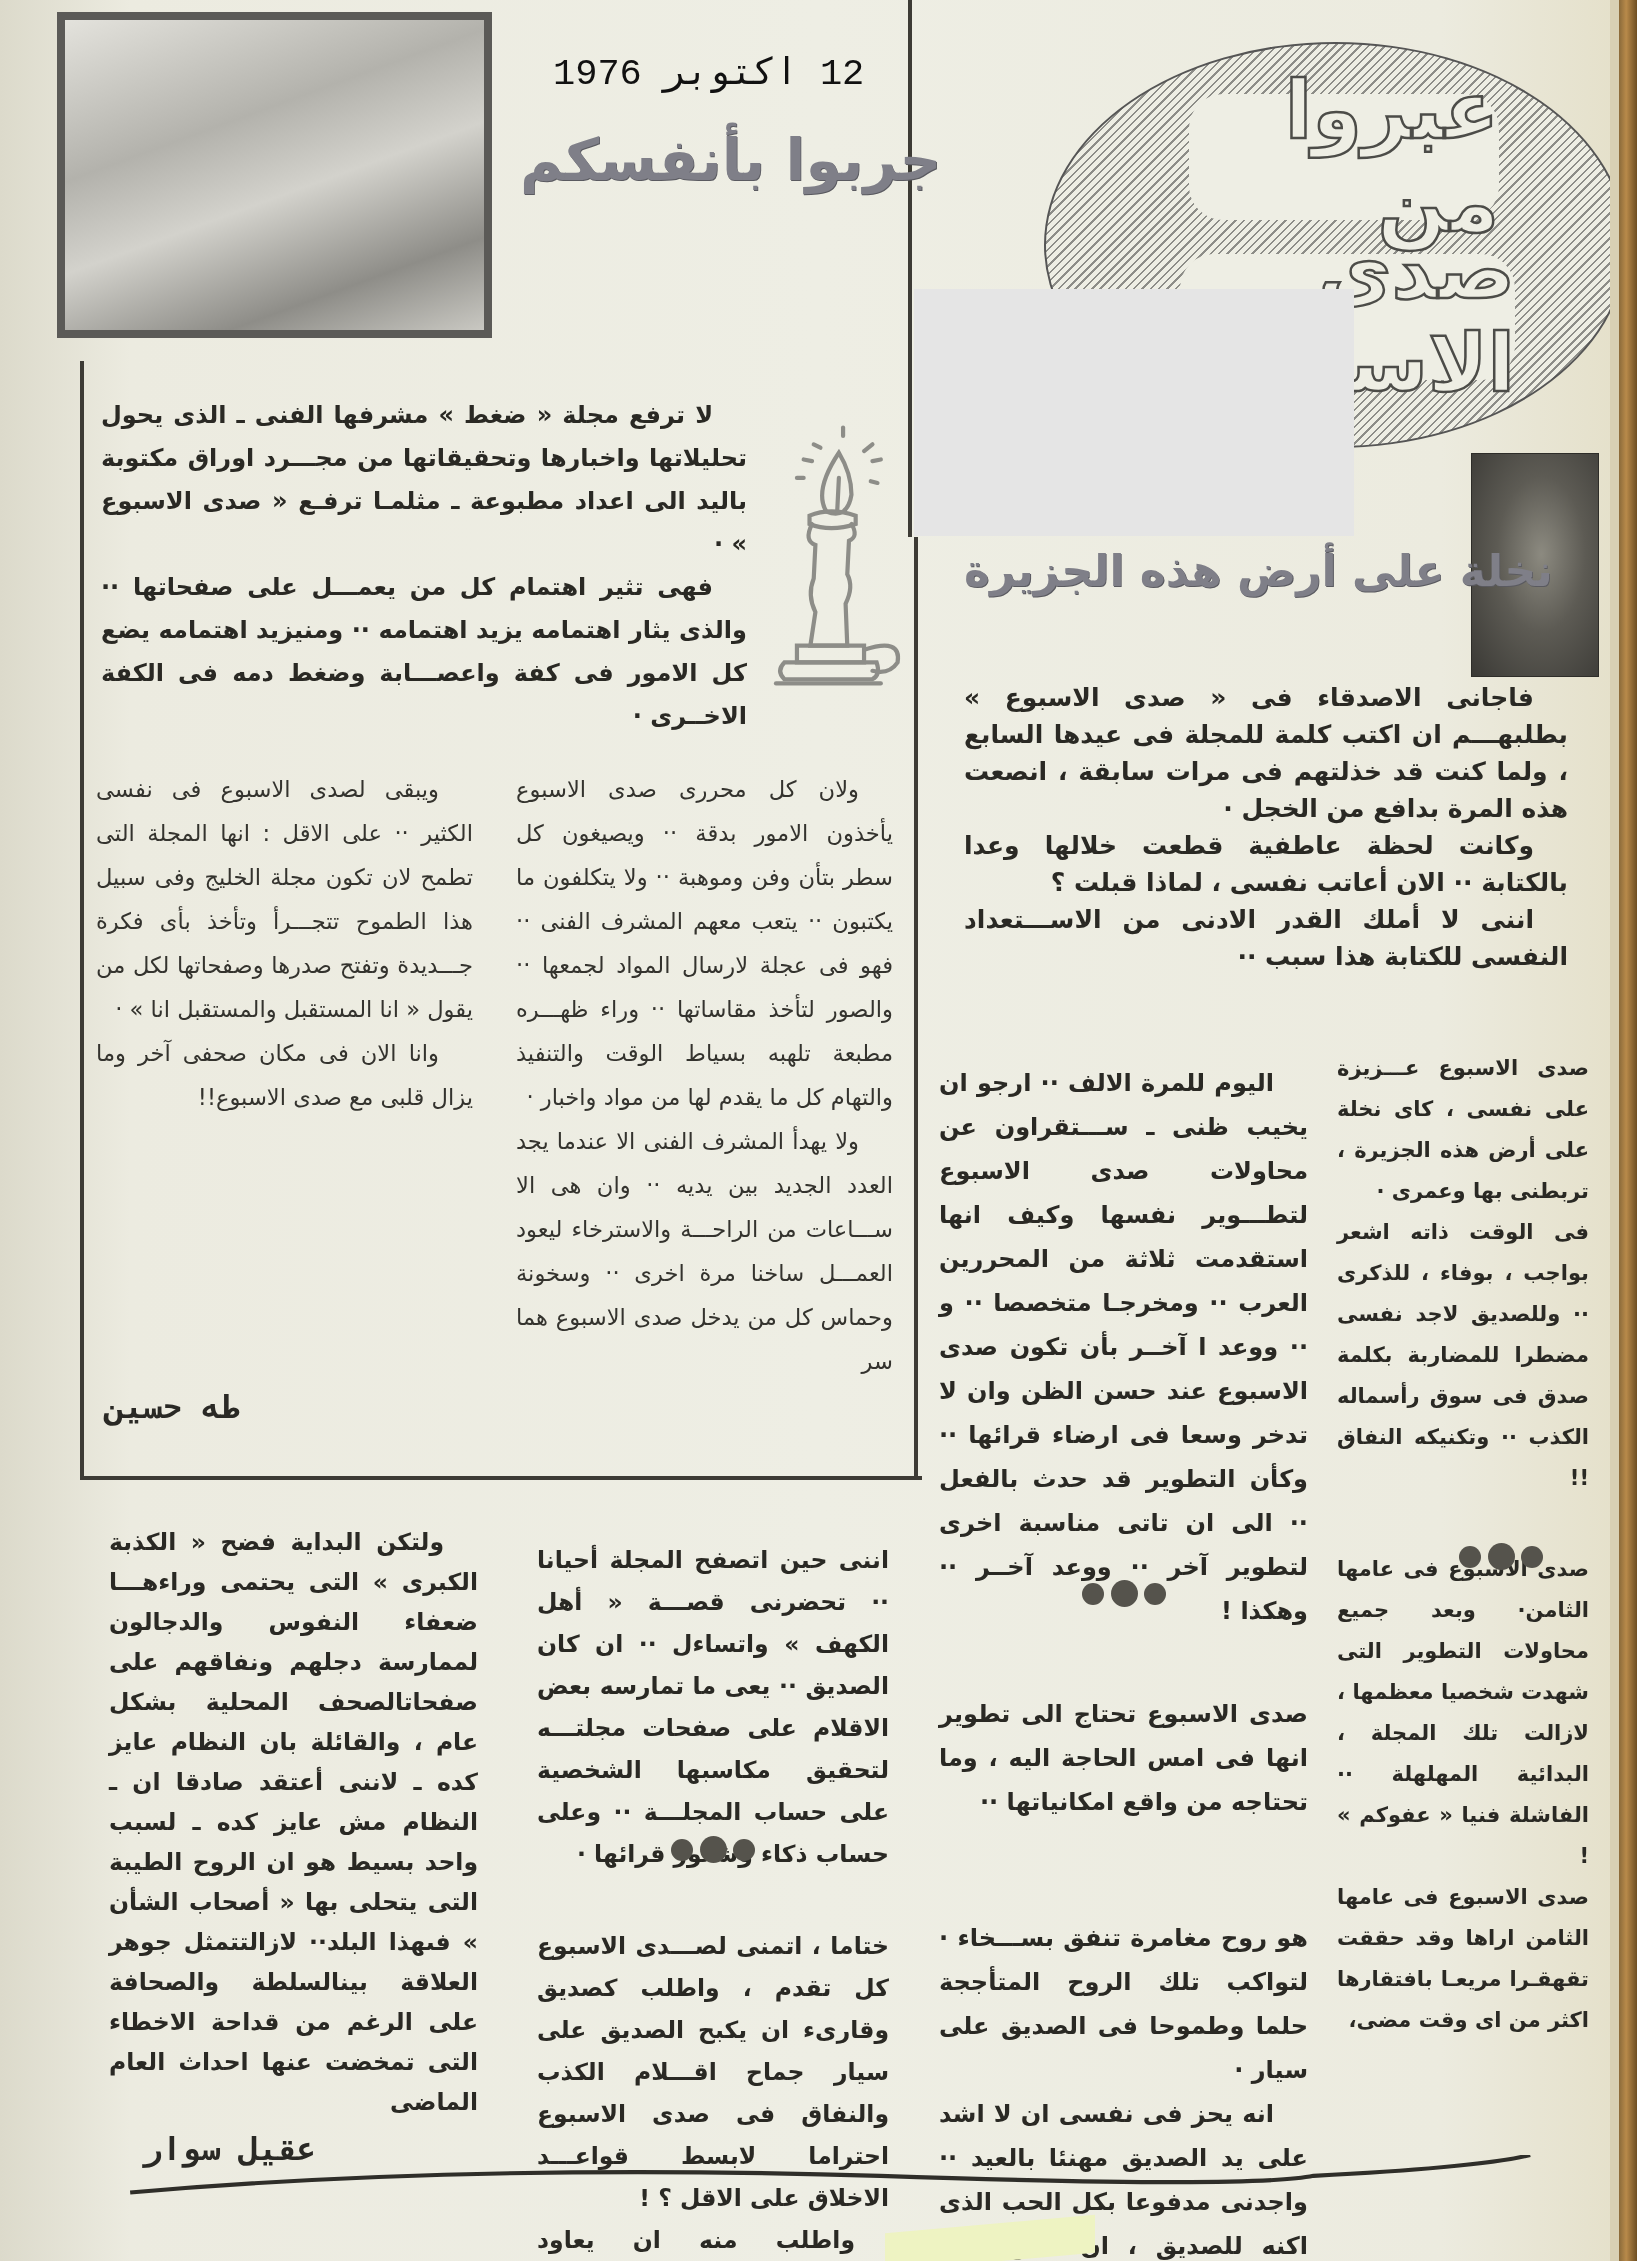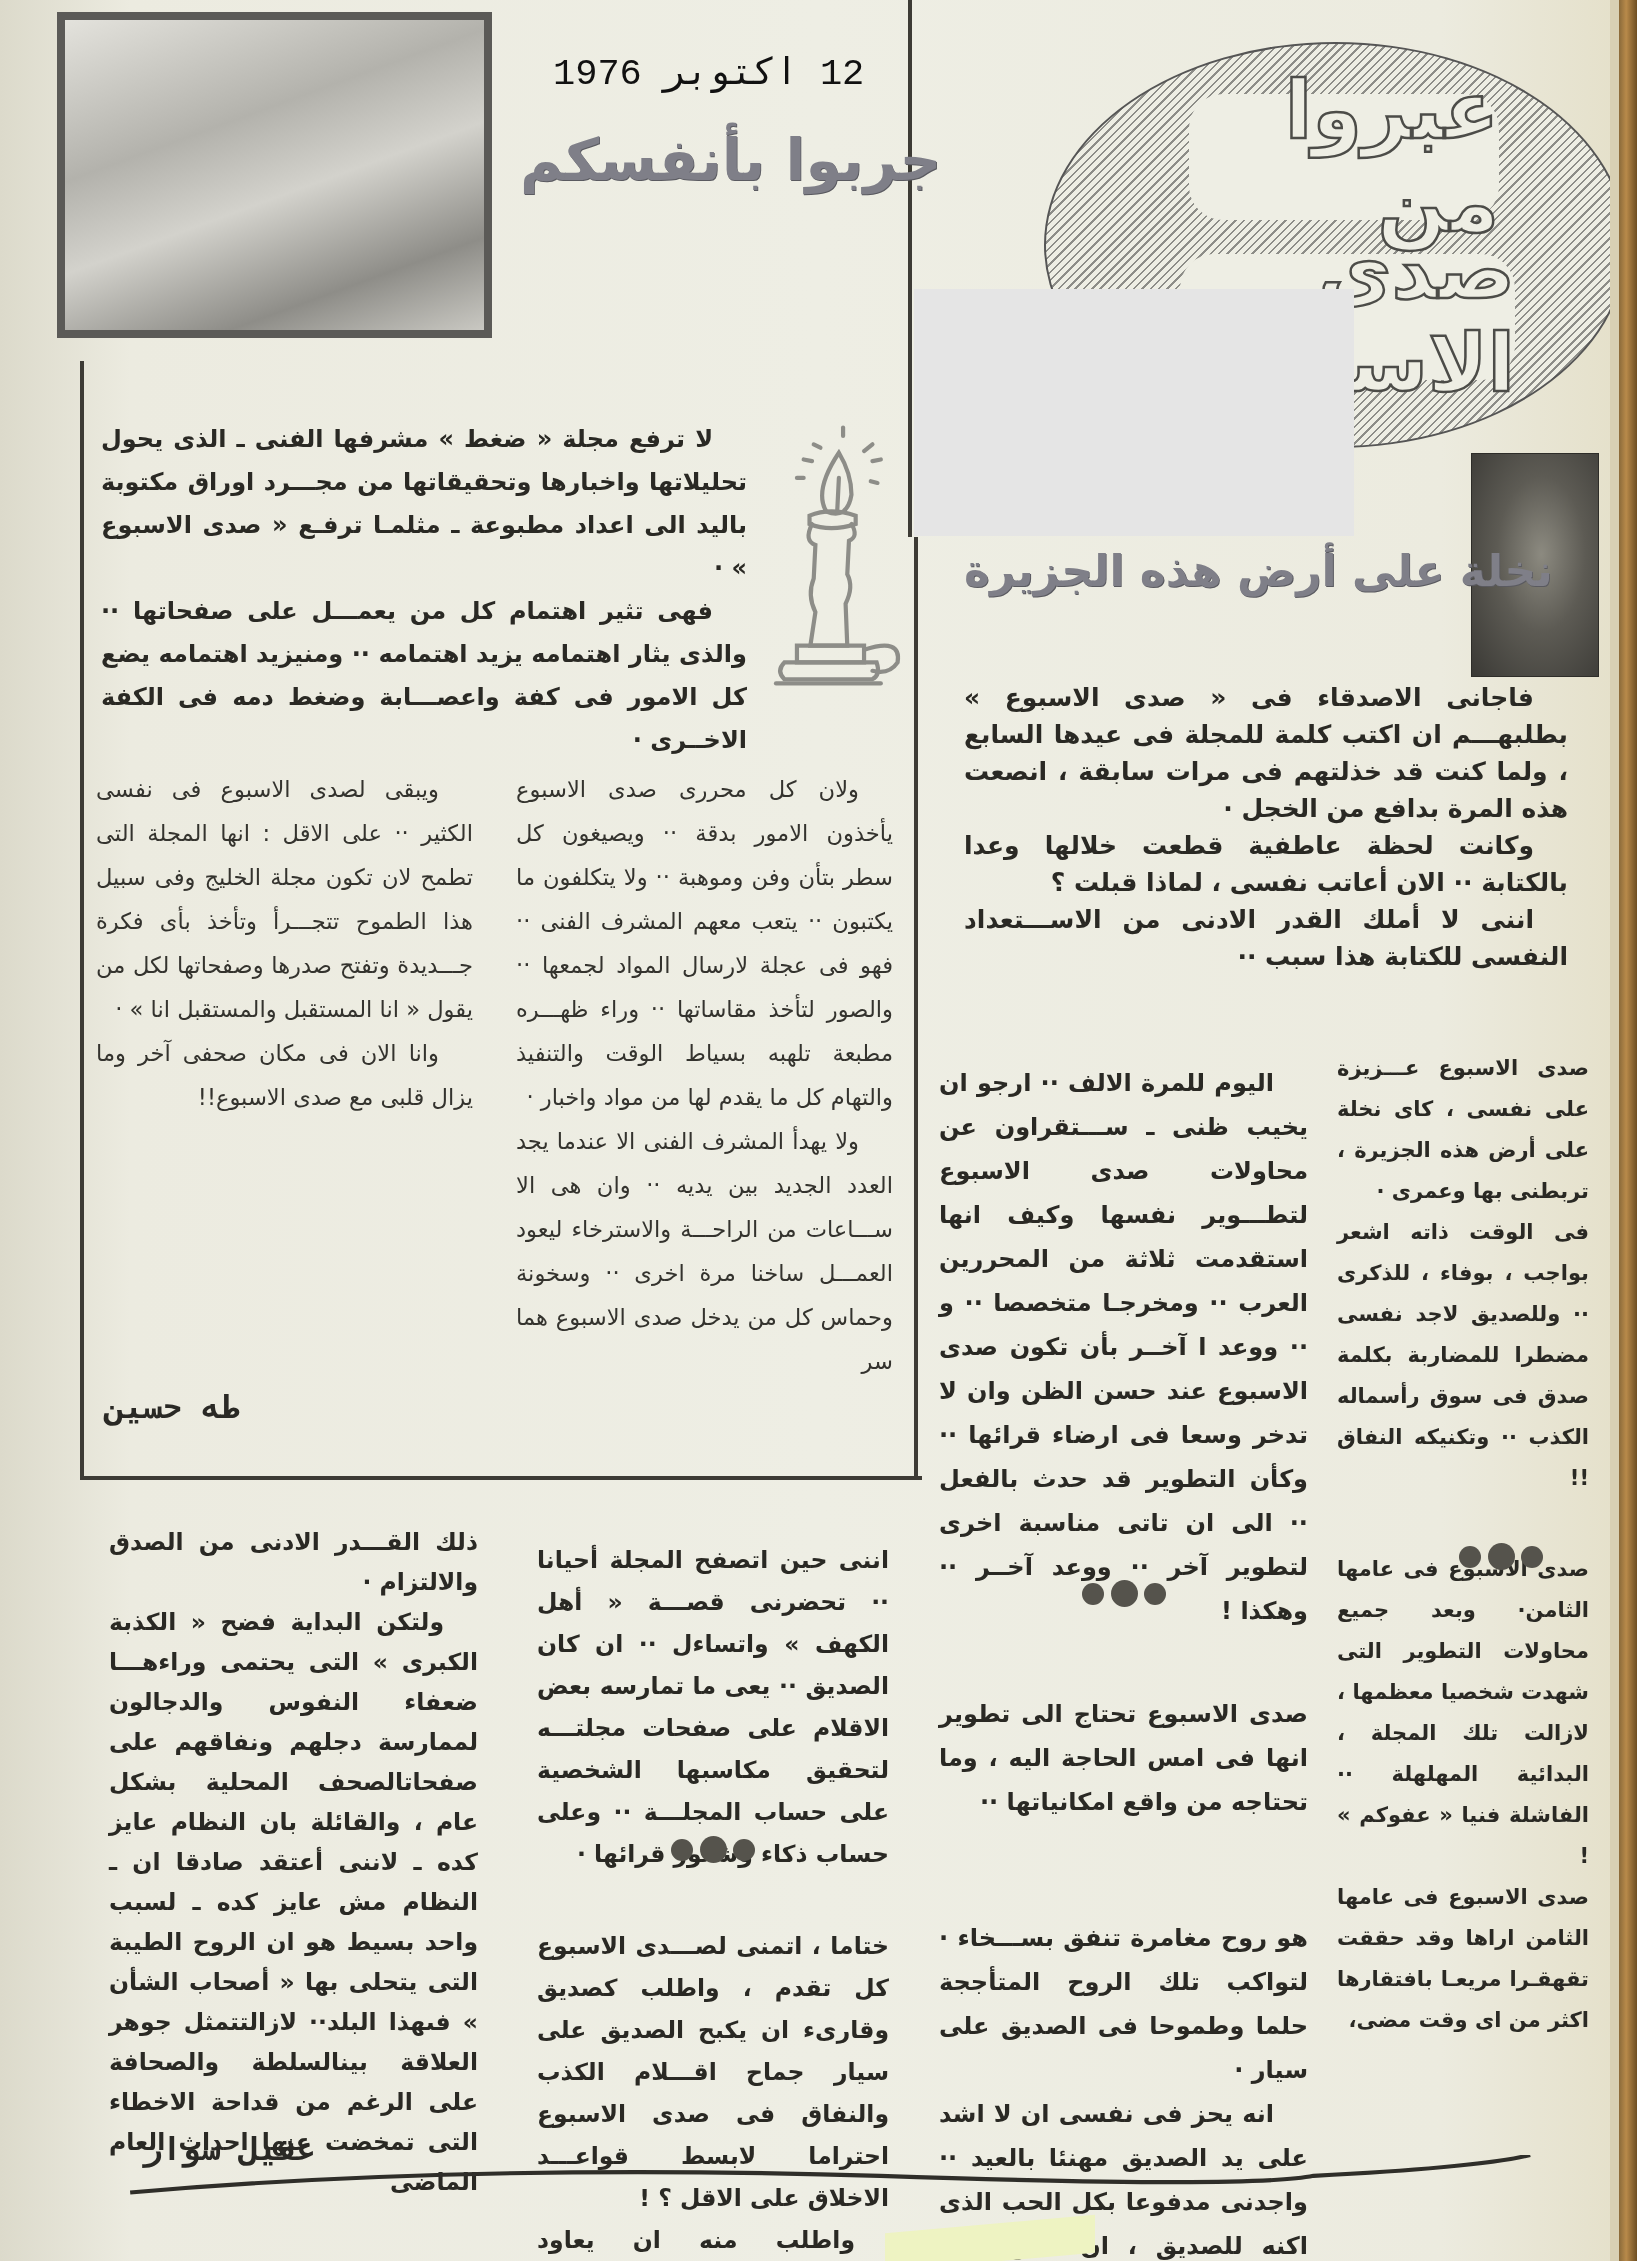--- a/index.html
+++ b/index.html
@@ -61,21 +61,21 @@
       <path d="M100 100 L98 140"></path>
       <path d="M65 145 Q90 135 120 145 L120 155 Q90 165 65 155 Z"></path>
       <path d="M68 155 Q58 175 72 180 L70 220 Q62 240 72 260 L66 300 L110 300 L108 250 Q118 230 110 215 L112 175 Q124 170 115 155"></path>
       <path d="M50 300 L130 300 L130 320 L50 320 Z"></path>
       <path d="M35 320 L145 320 Q150 335 140 340 L35 340 Q25 330 35 320 Z"></path>
       <path d="M25 345 L150 345"></path>
       <path d="M130 305 Q175 290 170 320 Q160 335 140 330"></path>
     </g>
   </svg>
 
-  <div class="abs rtl col col-bold" style="left:101px;top:394px;width:646px;font-size:24px;line-height:43px;margin-top:24px;">
+  <div class="abs rtl col col-bold" style="left:101px;top:394px;width:646px;font-size:24px;line-height:43px;">
     <p class="ind">لا ترفع مجلة « ضغط » مشرفها الفنى ـ الذى يحول تحليلاتها واخبارها وتحقيقاتها من مجـــرد اوراق مكتوبة باليد الى اعداد مطبوعة ـ مثلمـا ترفـع « صدى الاسبوع » ·</p>
     <p class="ind">فهى تثير اهتمام كل من يعمـــل على صفحاتها ·· والذى يثار اهتمامه يزيد اهتمامه ·· ومنيزيد اهتمامه يضع كل الامور فى كفة واعصـــابة وضغط دمه فى الكفة الاخــرى ·</p>
   </div>
 
   <div class="abs rtl col" style="left:516px;top:767px;width:377px;">
     <p class="ind">ولان كل محررى صدى الاسبوع يأخذون الامور بدقة ·· ويصيغون كل سطر بتأن وفن وموهبة ·· ولا يتكلفون ما يكتبون ·· يتعب معهم المشرف الفنى ·· فهو فى عجلة لارسال المواد لجمعها ·· والصور لتأخذ مقاساتها ·· وراء ظهـــره مطبعة تلهبه بسياط الوقت والتنفيذ والتهام كل ما يقدم لها من مواد واخبار ·</p>
     <p class="ind">ولا يهدأ المشرف الفنى الا عندما يجد العدد الجديد بين يديه ·· وان هى الا ســـاعات من الراحـــة والاسترخاء ليعود العمـــل ساخنا مرة اخرى ·· وسخونة وحماس كل من يدخل صدى الاسبوع هما سر</p>
   </div>
 
   <div class="abs rtl col" style="left:96px;top:767px;width:377px;">
@@ -127,21 +127,20 @@
     <p>ختاما ، اتمنى لصـــدى الاسبوع كل تقدم ، واطلب كصديق وقارىء ان يكبح الصديق على سيار جماح اقـــلام الكذب والنفاق فى صدى الاسبوع احتراما لابسط قواعـــد الاخلاق على الاقل ؟ !</p>
     <p class="ind">واطلب منه ان يعاود ممارسة</p>
   </div>
   <div class="dots" style="left:671px;top:1836px;">
       <span class="dot"></span>
       <span class="dot big"></span>
       <span class="dot"></span>
     </div>
 
   <div class="abs rtl col col-bold" style="left:109px;top:1522px;width:369px;font-size:23.5px;line-height:40px;">
-    <p>ذلك القـــدر الادنى من الصدق والالتزام ·</p>
     <p class="ind">ولتكن البداية فضح « الكذبة الكبرى » التى يحتمى وراءهـــا ضعفاء النفوس والدجالون لممارسة دجلهم ونفاقهم على صفحاتالصحف المحلية بشكل عام ، والقائلة بان النظام عايز كده ـ لاننى أعتقد صادقا ان ـ النظام مش عايز كده ـ لسبب واحد بسيط هو ان الروح الطيبة التى يتحلى بها « أصحاب الشأن » فىهذا البلد·· لازالتتمثل جوهر العلاقة بينالسلطة والصحافة على الرغم من قداحة الاخطاء التى تمخضت عنها احداث العام الماضى</p>
   </div>
   <div class="abs sig" style="left:143px;top:2130px;">عقيل سوار</div>
 
   <svg class="abs" style="left:126px;top:2155px;" width="1425" height="50" viewBox="0 0 1700 60">
     <path d="M0 45 Q400 10 900 25 Q1350 40 1420 25 Q1620 15 1680 0" fill="none" stroke="#2f2e29" stroke-width="5"></path>
   </svg>
 
   <div class="sticky"></div>
 </div>

